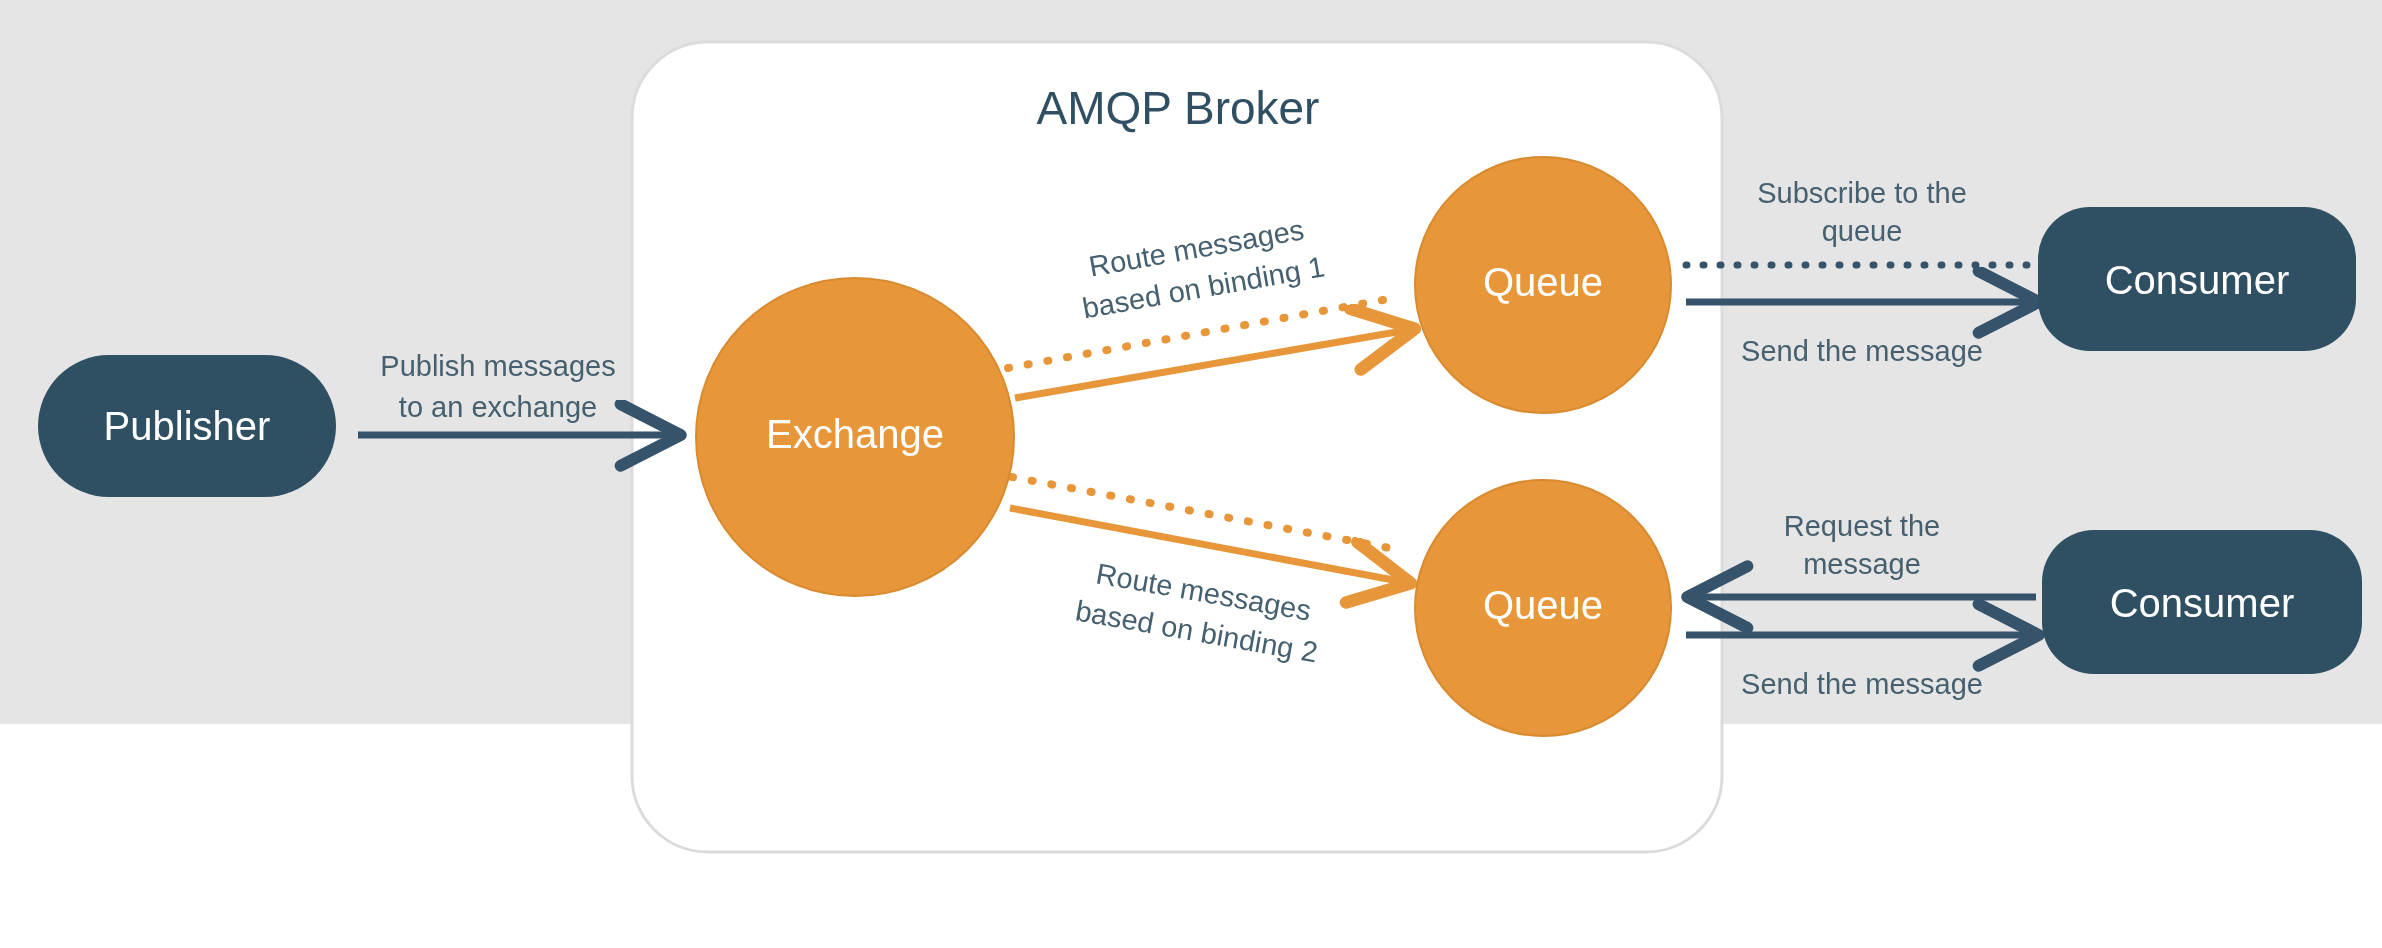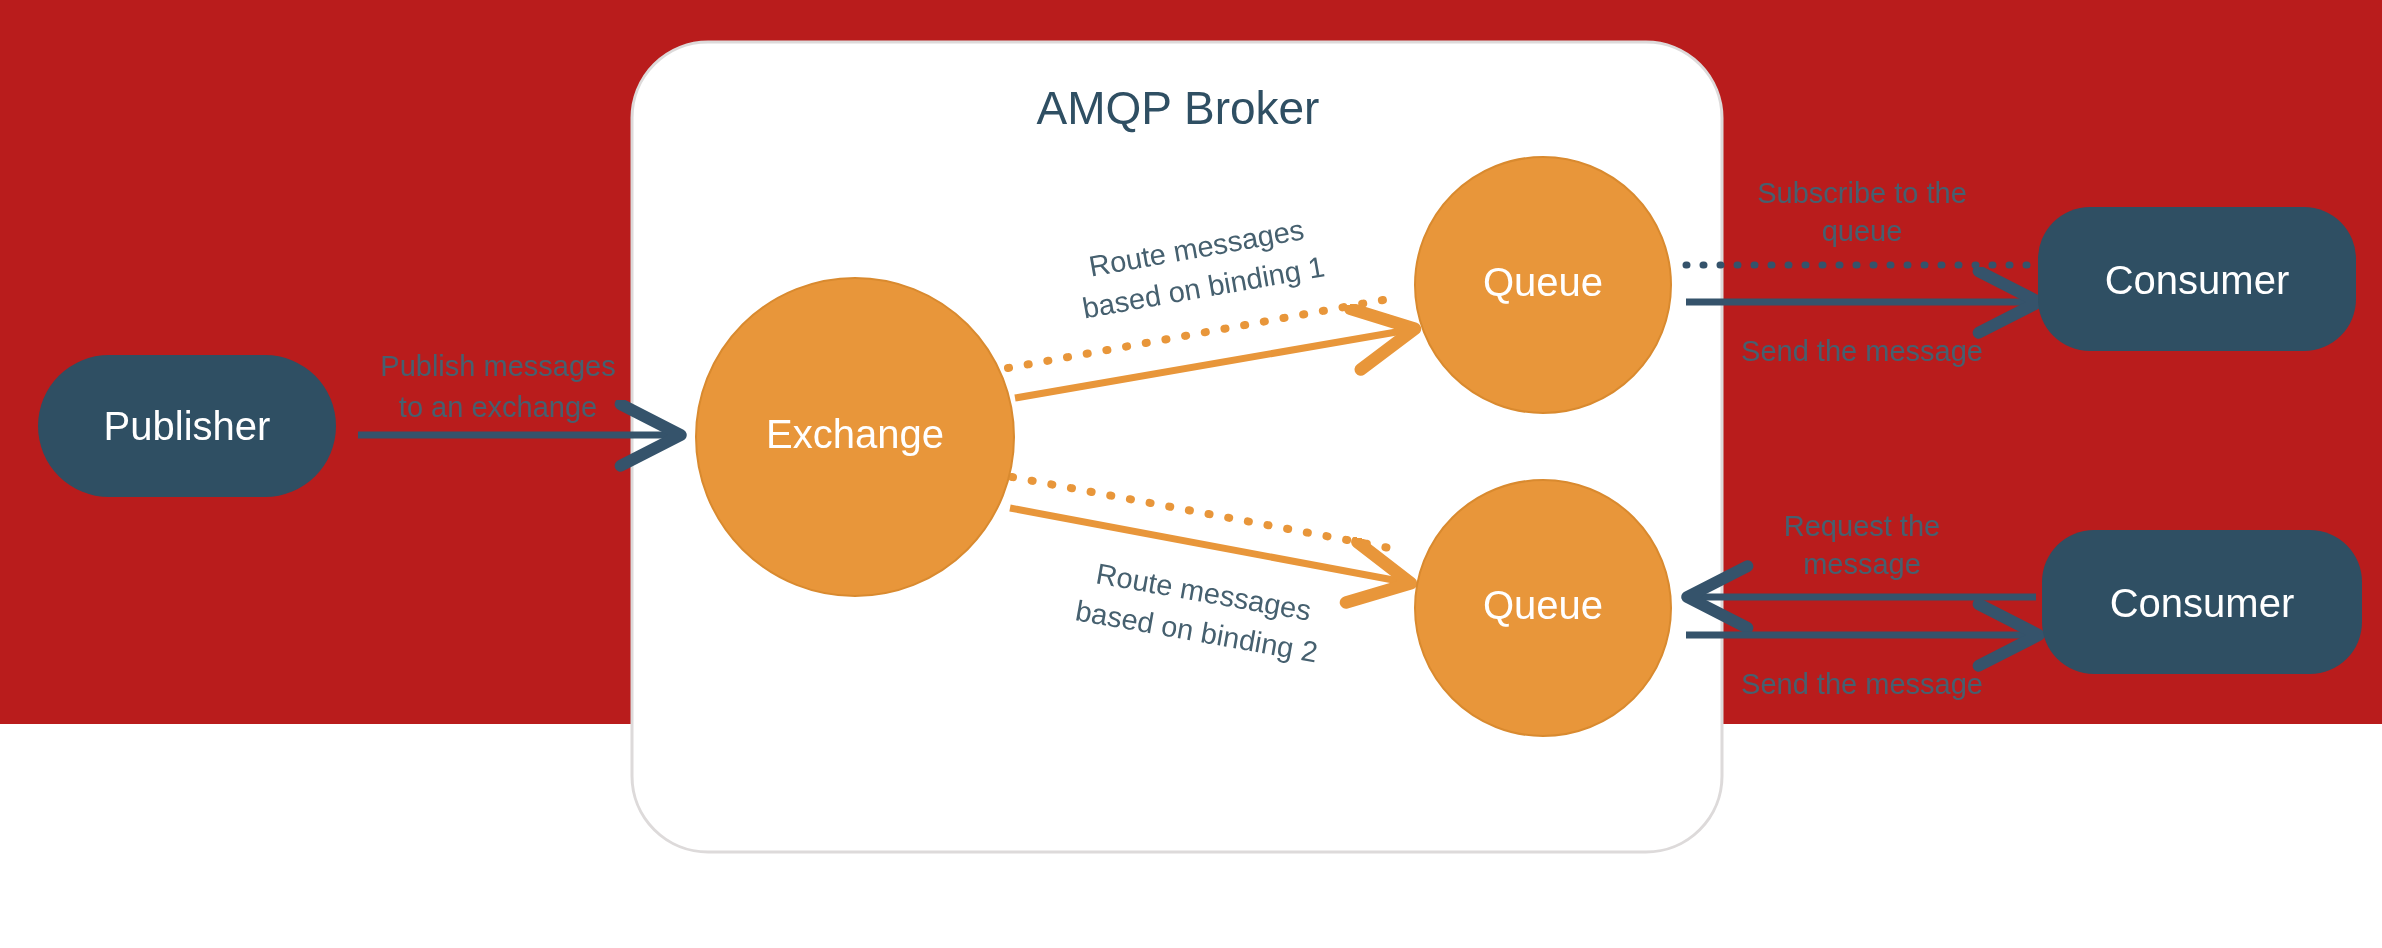--- a/index.html
+++ b/index.html
@@ -10,21 +10,21 @@
   body {
     width: 2382px;
     height: 948px;
     overflow: hidden;
     font-family: "Liberation Sans", sans-serif;
   }
   #diagram-root {
     position: relative;
     width: 2382px;
     height: 724px;
-    background: #b91c1c;
+    background: #e5e5e5;
   }
   svg.layer {
     position: absolute;
     top: 0;
     left: 0;
     width: 2382px;
     height: 948px;
   }
   .node-label {
     fill: #ffffff;

